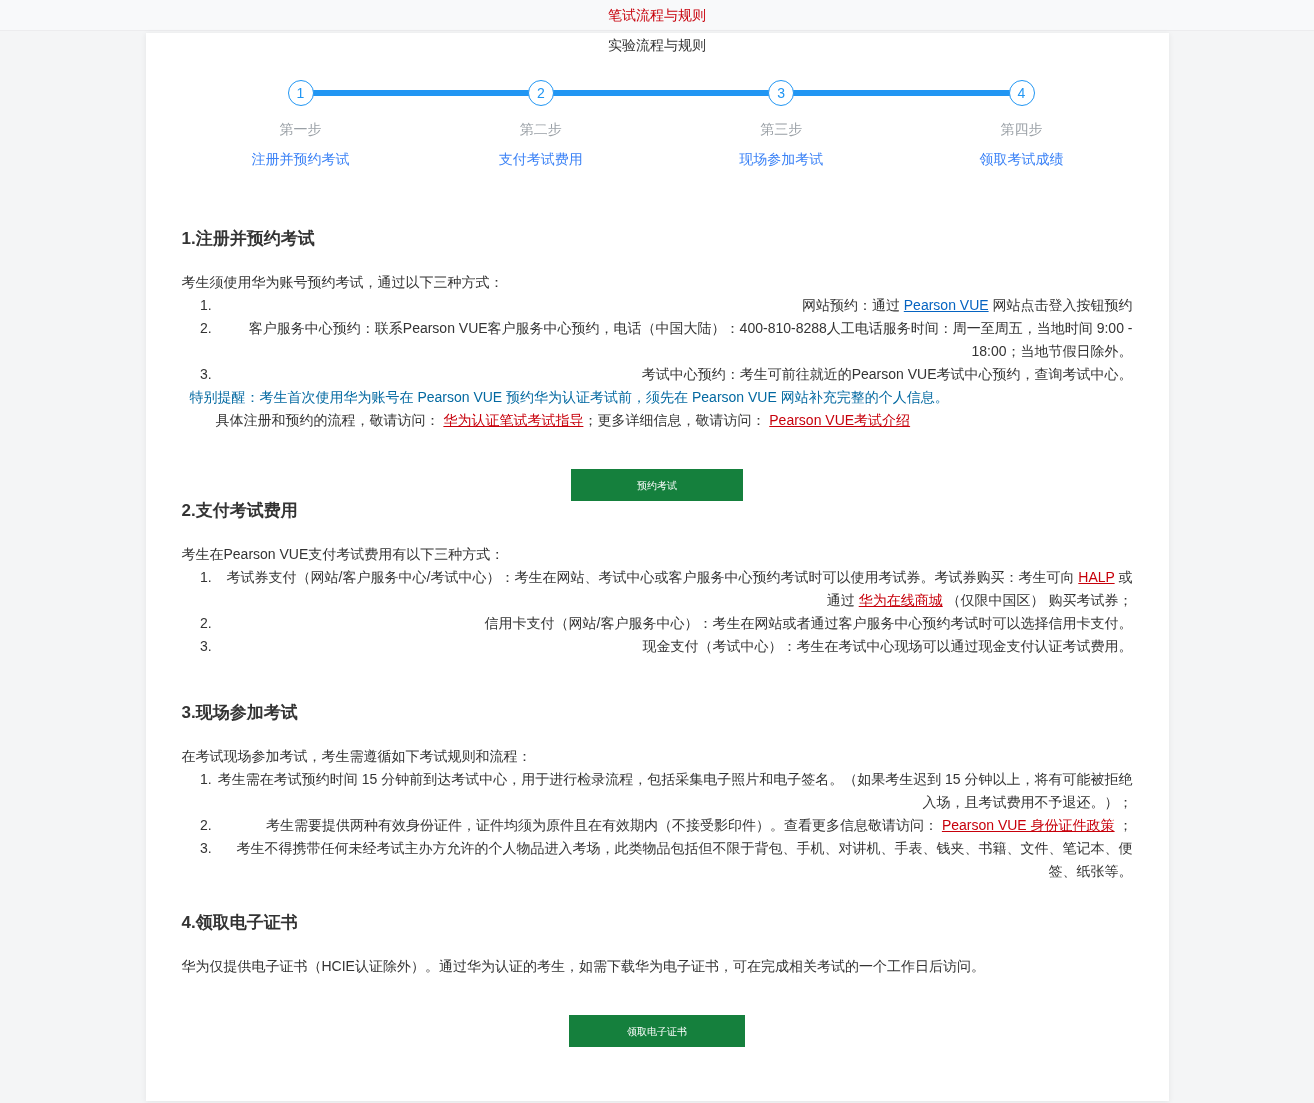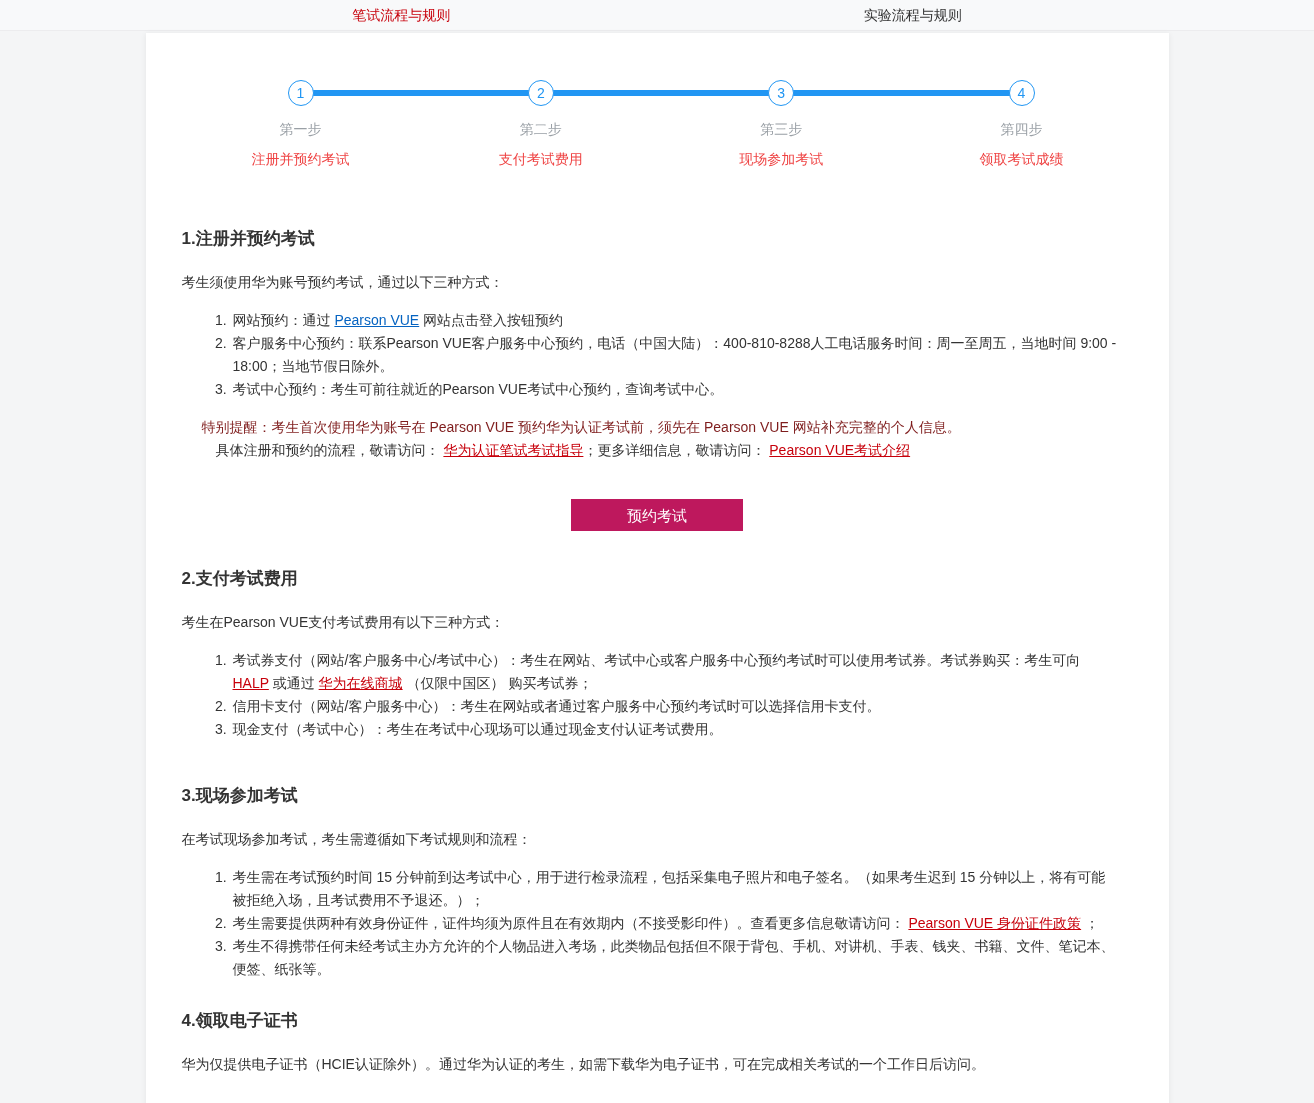--- a/index.html
+++ b/index.html
@@ -5,59 +5,59 @@
   * { box-sizing: border-box; }
   html,body { margin:0; padding:0; }
   body {
     font-family: "Liberation Sans", "DejaVu Sans", sans-serif;
     background: #f4f5f6;
   }
   .page { width:1314px; min-height:1103px; background:#f4f5f6; overflow:hidden; }
 
   
   .tabbar { height:31px; background:#f8f9fa; border-bottom:1px solid #ececee; display:flex; justify-content:center; }
-  .tabbar-inner { width:1023px; display:flex; }
+  .tabbar-inner { width:1023px; display:flex;flex-direction:column; }
   .tab { flex:1; text-align:center; font-size:14px; line-height:30px; color:#333; cursor:pointer; }
   .tab--active { color:#c7000b; }
 
   
   .card { width:1023px; margin:2px auto 6px; background:#fff; box-shadow:0 1px 6px rgba(0,0,0,.07); padding-bottom:54px; }
 
   
   .stepper { position:relative; margin-left:155px; width:721px; padding-top:47px; height:143px; }
   .stepper-line { position:absolute; top:57px; left:0; right:0; height:6px; background:#2196f3; border-radius:3px; }
   .step { position:absolute; top:47px; transform:translateX(-50%); text-align:center; white-space:nowrap; }
   .step--1 { left:0; } .step--2 { left:33.333%; } .step--3 { left:66.667%; } .step--4 { left:100%; }
   .step-circle {
     width:26px; height:26px; line-height:24px; border:1px solid #2196f3; background:#fff;
     color:#2196f3; border-radius:50%; font-size:14px; margin:0 auto; position:relative; z-index:1;
   }
   .step-label { margin-top:15px; font-size:14px; color:#9aa0a6; }
-  .step-title { margin-top:12px; font-size:14px; color:#ef4444; }
+  .step-title { margin-top:12px; font-size:14px; color:#3b82f6; }
 
   
   .content { padding:0 36px; font-size:14px; color:#333; }
   .section-heading { font-size:17px; font-weight:bold; color:#333; margin:0; line-height:20px; }
   .mt-sec1 { margin-top:53px; }
-  .mt-sec2 { margin-top:38px; }
+  .mt-sec2 { }
   .mt-sec3 { margin-top:45px; }
   .mt-sec4 { margin-top:30px; }
   .intro { margin:22px 0 0; line-height:23px; }
-  ol.steps-list { margin:15px; padding-left:34px; line-height:23px; }
+  ol.steps-list { margin:0; padding-left:34px; line-height:23px;text-align:right; }
   ol.steps-list li { padding-left:2px; }
-  .reminder { margin:0 0 0 20px; line-height:23px; color:#7f1d1d; }
+  .reminder { margin:0 0 0 8px; line-height:23px; color:#0369a1; }
   .note { margin:0 0 8px 34px; line-height:23px; }
   a.link-blue { color:#0563c1; text-decoration:underline; cursor:pointer; }
   a.link-red { color:#c7000b; text-decoration:underline; cursor:pointer; }
   .btn-row { text-align:center; }
   .btn-row--book { margin-top:37px; }
   .btn-row--cert { margin-top:37px; }
   .btn {
-    display:inline-block; height:32px; line-height:32px; background:#be185d; color:#fff;
-    font-size:15px; text-align:center; cursor:pointer; border:0;
+    display:inline-block; height:32px; line-height:32px; background:#15803d; color:#fff;
+    font-size:10px; text-align:center; cursor:pointer; border:0;
     font-family:"Liberation Sans","DejaVu Sans",sans-serif;
   }
   .btn--book { width:172px; }
   .btn--cert { width:176px; }
 </style>
 </head>
 <body>
 
 <div class="page">
 

